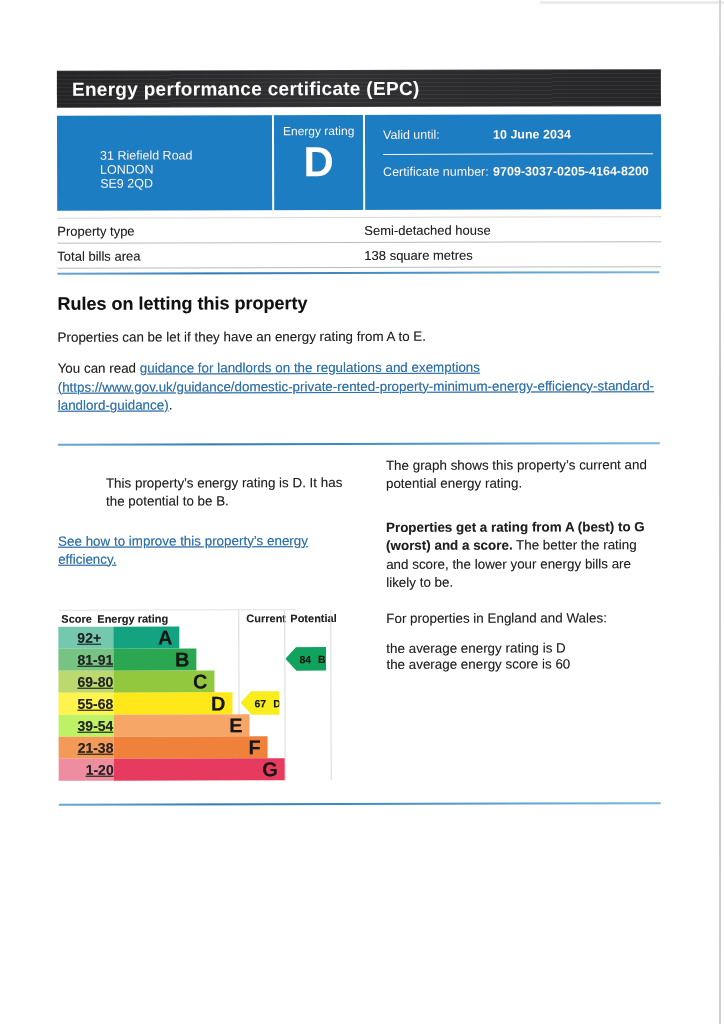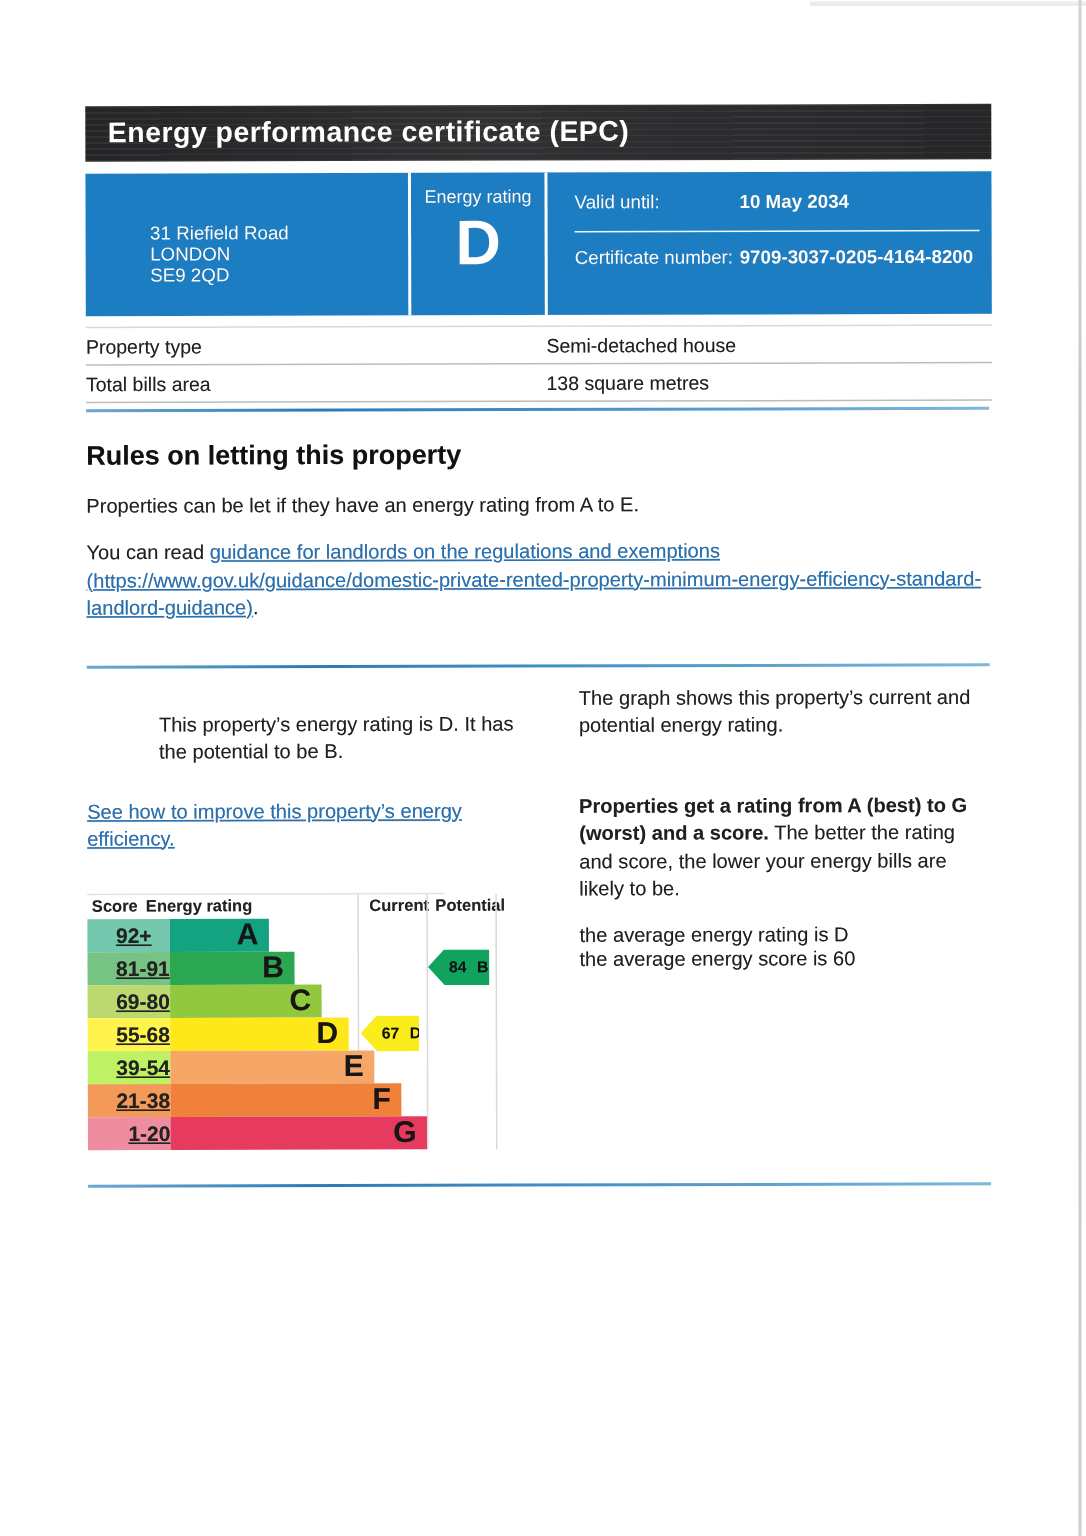--- a/index.html
+++ b/index.html
@@ -69,26 +69,26 @@
   .rules-read { margin-top: 13px; line-height: 18.5px; max-width: 604px; }
   a.doc-link { color: #2471b5; text-decoration: underline; cursor: pointer; }
   .rule-mid { margin-top: 28px; }
   
   .twocol { display: flex; margin: 12px 62px 0 58px; }
   .col-left { width: 304px; }
   .col-right { width: 274px; margin-left: 24px; font-size: 13.4px; }
   .col-left .para { margin-top: 17px; margin-left: 48px; }
   .improve-link { display: inline-block; margin-top: 22px; font-size: 13.4px; line-height: 18px; }
   .col-right .intro { margin: 0; line-height: 18px; }
-  .col-right .explain { margin: 36px 0 0 0; line-height: 18.5px; }
+  .col-right .explain { margin: 26px 0 0 0; line-height: 18.5px; }
   .col-right .region { margin: 17px 0 0 0; line-height: 18px; }
   .col-right .avg { margin: 13px 0 0 0; line-height: 16.5px; }
   b.inline-bold { font-weight: bold; }
   
-  .chart { position: relative; width: 238px; height: 171px; margin-top: 27px; border-top: 1px solid #e2e2e2; }
+  .chart { position: relative; width: 238px; height: 171px; margin-top: 41px; border-top: 1px solid #e2e2e2; }
   .chart-headers { position: relative; height: 16px; font-size: 11px; font-weight: bold; color: #222; }
   .chart-headers span { position: absolute; top: 2px; }
   .h-score { left: 3px; }
   .h-rating { left: 39px; }
   .h-current { left: 188px; }
   .h-potential { left: 232px; }
   .chart-body { position: relative; height: 154px; }
   .band-row { position: absolute; left: 0; height: 22px; width: 273px; }
   .band-score {
     position: absolute; left: 0; top: 0; width: 55px; height: 22px;
@@ -130,21 +130,21 @@
       <div>LONDON</div>
       <div>SE9 2QD</div>
     </div>
     <div class="cell-rating">
       <div class="er-label">Energy rating</div>
       <div class="er-value">D</div>
     </div>
     <div class="cell-validity">
       <div class="vrow">
         <span class="vlabel">Valid until:</span>
-        <span class="vvalue">10 May 2034</span>
+        <span class="vvalue">10 June 2034</span>
       </div>
       <div class="vdivider"></div>
       <div class="vrow">
         <span class="vlabel">Certificate number:</span>
         <span class="vvalue">9709-3037-0205-4164-8200</span>
       </div>
     </div>
   </div>
 
   <div class="kvtable">
@@ -219,19 +219,20 @@
               <span class="sc">84</span>
               <span>B</span>
             </div>
           </div>
       </div>
     </div>
 
     <div class="col-right">
       <p class="intro">The graph shows this property’s current and potential energy rating.</p>
       <p class="explain"><b class="inline-bold">Properties get a rating from A (best) to G (worst) and a score.</b><span> The better the rating and score, the lower your energy bills are likely to be.</span></p>
+      <p class="region">For properties in England and Wales:</p>
       <p class="avg"><span>the average energy rating is D</span><br><span>the average energy score is 60</span></p>
     </div>
   </div>
 
   <div class="blue-rule rule-bottom"></div>
 
 </div>
 
 </body></html>

